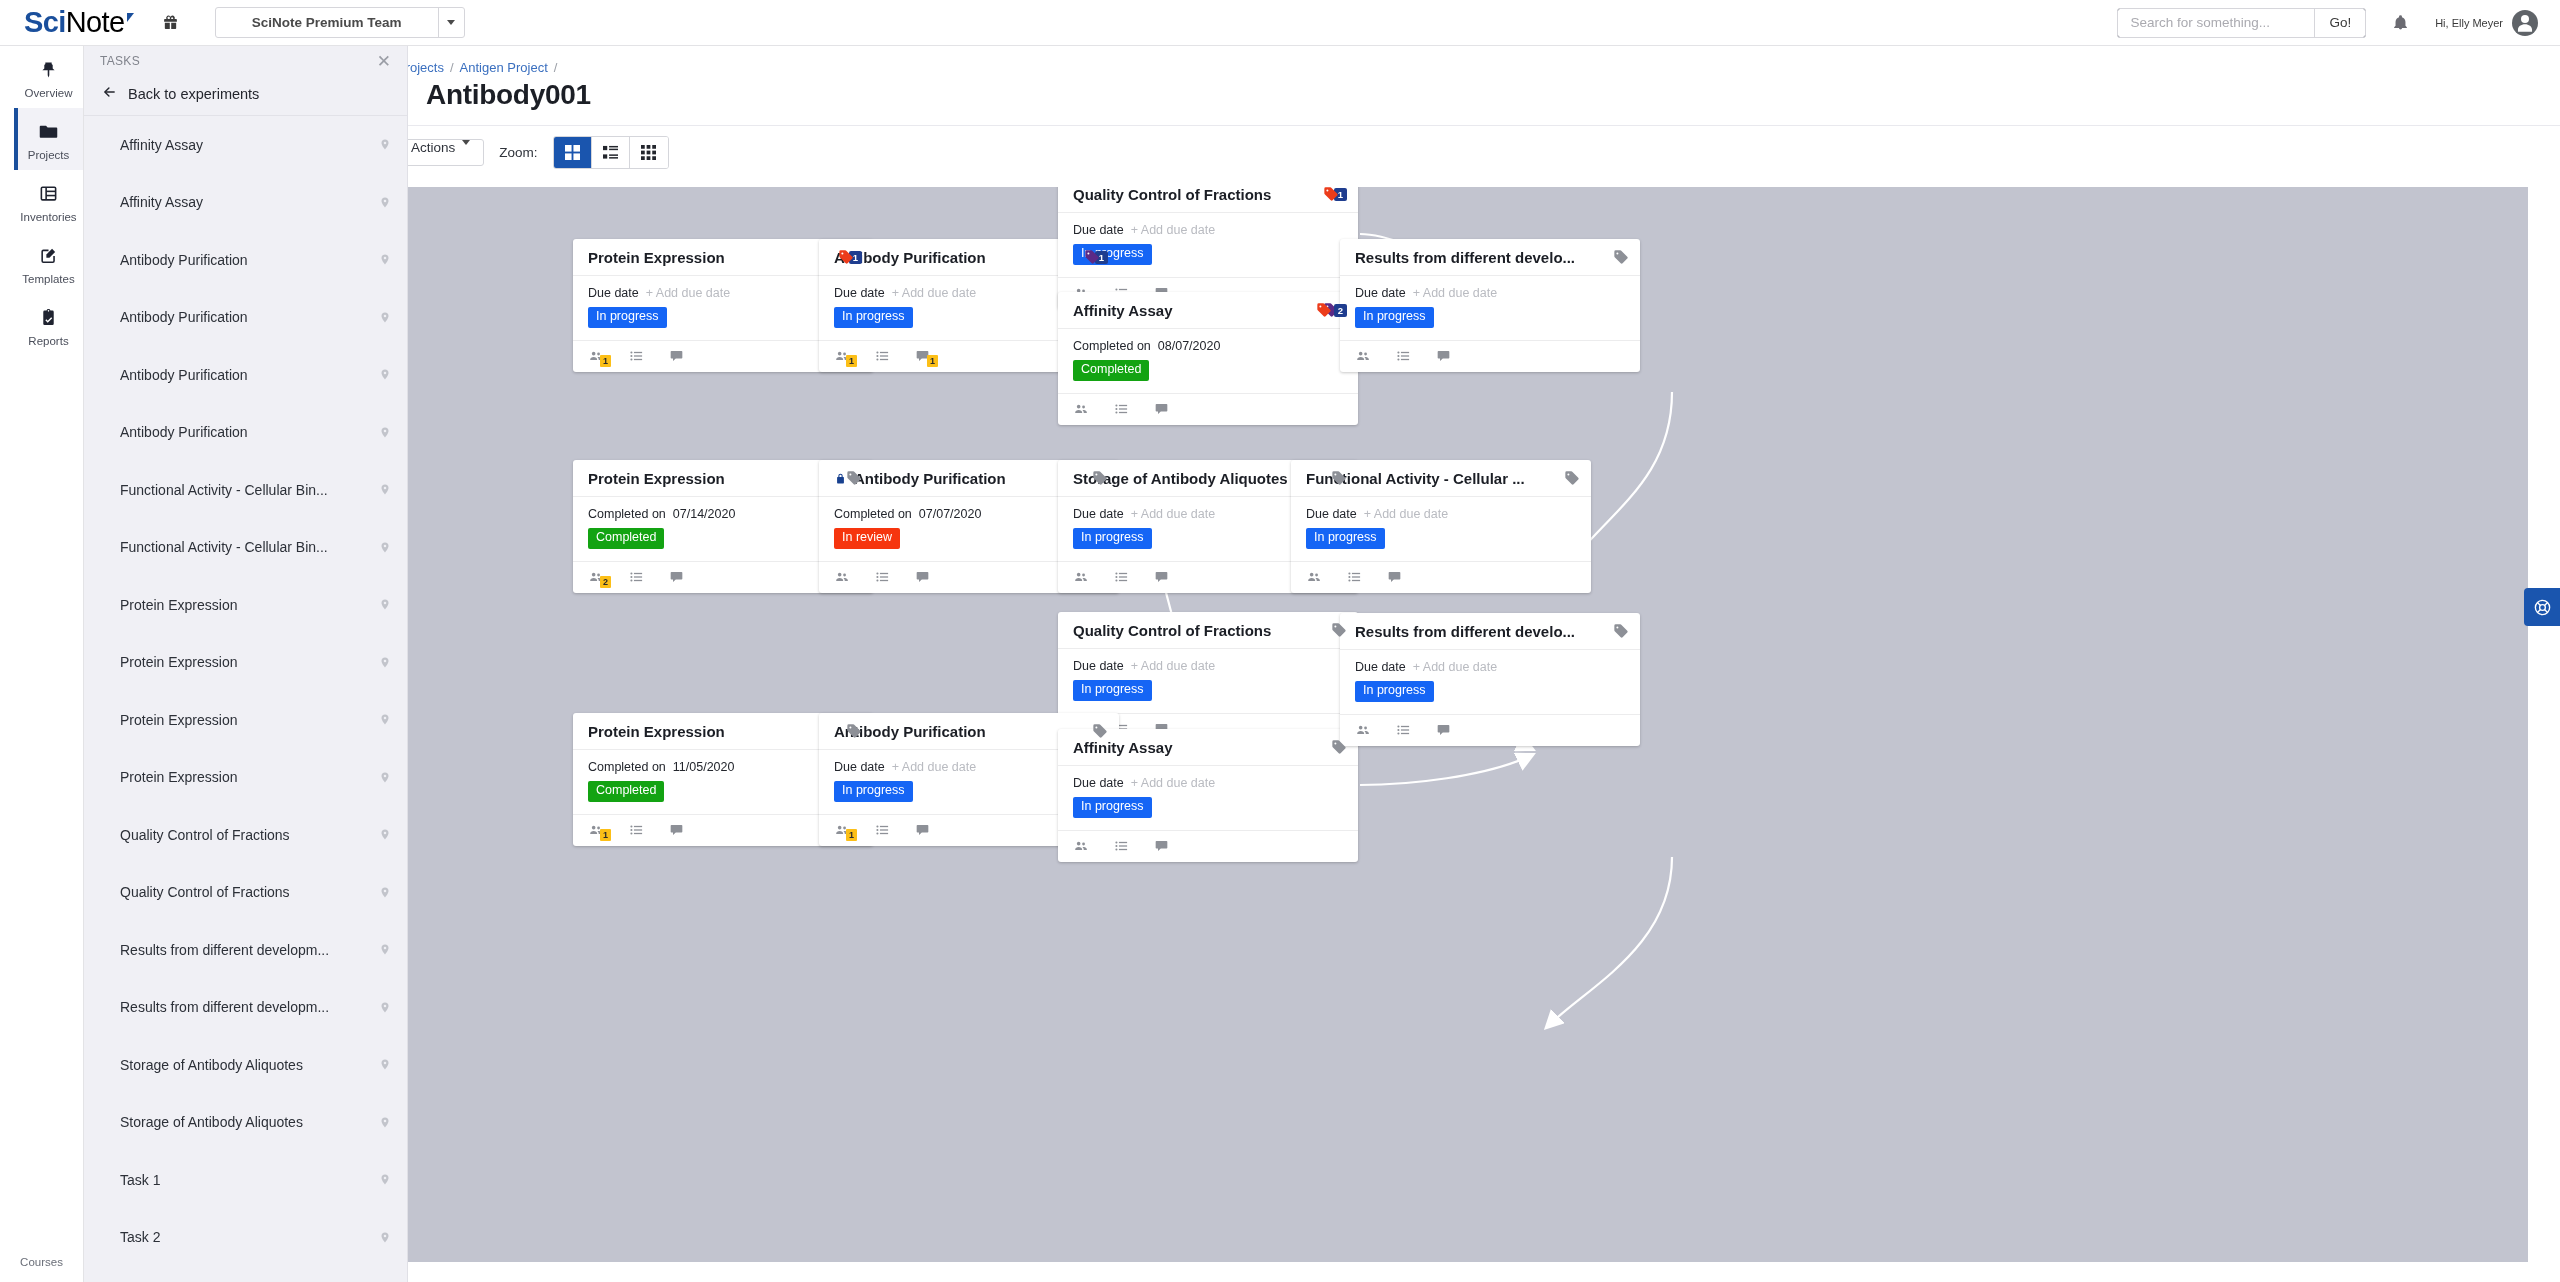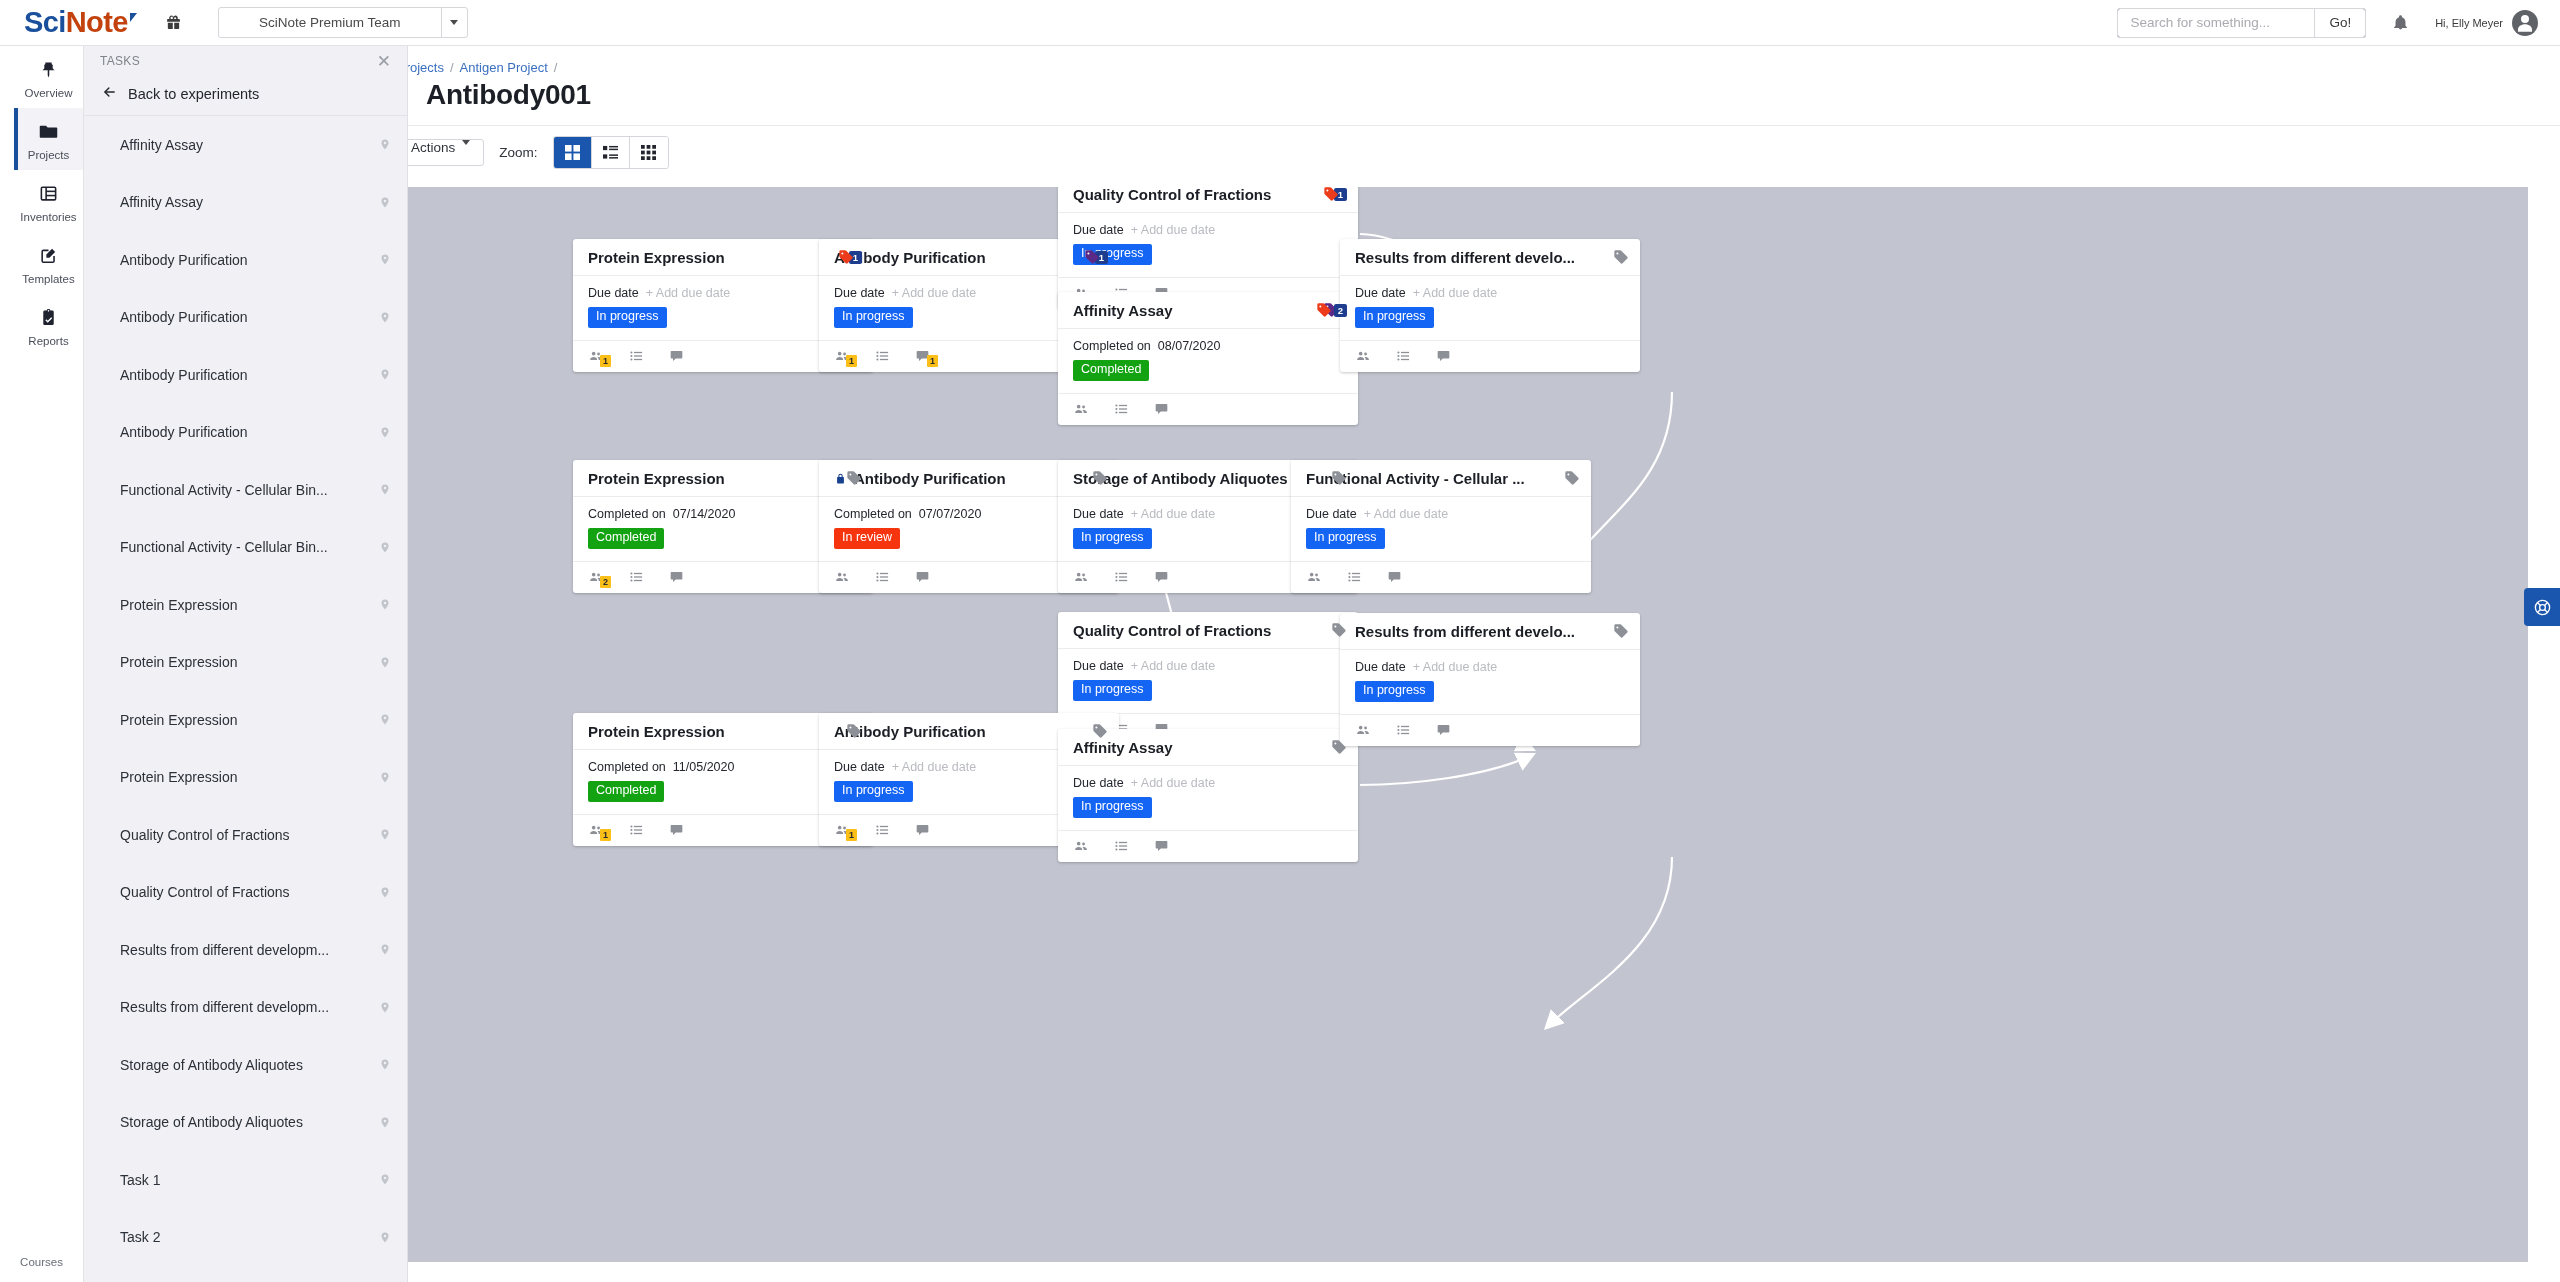--- a/index.html
+++ b/index.html
@@ -12,34 +12,34 @@
   }
 
   
   #topbar {
     position: absolute; left: 0; top: 0; width: 2560px; height: 46px;
     background: #fff; border-bottom: 1px solid #e3e3e6;
     display: flex; align-items: center; z-index: 40;
   }
   #logo { margin-left: 24px; display: flex; align-items: baseline; font-size: 29px; letter-spacing: -0.6px; }
   #logo .sci { color: #1a4f9c; font-weight: 700; }
-  #logo .note { color: #c2410c; font-weight: 700; }
+  #logo .note { color: #000000; font-weight: 400; }
   #logo .tick {
     display:inline-block; width:0; height:0; margin-left:2px; position:relative; top:-10px;
     border-left: 7px solid #1a4f9c; border-bottom: 9px solid transparent;
   }
   #gift-icon { margin-left: 28px; color: #3b3b3b; display:flex; align-items:center; }
   #team-select {
     margin-left: 36px; height: 31px; min-width: 250px;
     border: 1px solid #d6d6db; border-radius: 3px;
     display: flex; align-items: stretch; background:#fff;
   }
   #team-select .label {
     flex: 1; display: flex; align-items: center; justify-content: center;
-    font-size: 13.5px; color: #4a4a4a; padding: 0 16px; white-space: nowrap;
+    font-size: 13.5px; color: #4a4a4a; padding: 0 16px; white-space: nowrap; font-weight: bold;
   }
   #team-select .caret-box {
     width: 26px; border-left: 1px solid #d6d6db; display: flex; align-items: center; justify-content: center;
   }
   .caret-down { width:0;height:0;border-left:4.5px solid transparent;border-right:4.5px solid transparent;border-top:5px solid #4a4a4a; }
 
   #topbar-right { margin-left: auto; display: flex; align-items: center; padding-right: 22px; }
   #searchbox { display: flex; height: 30px; border: 1px solid #d6d6db; border-radius: 3px; overflow:hidden; background:#0f172a;}
   #searchbox input {
     border: none; outline: none; width: 196px; padding: 0 12px;

